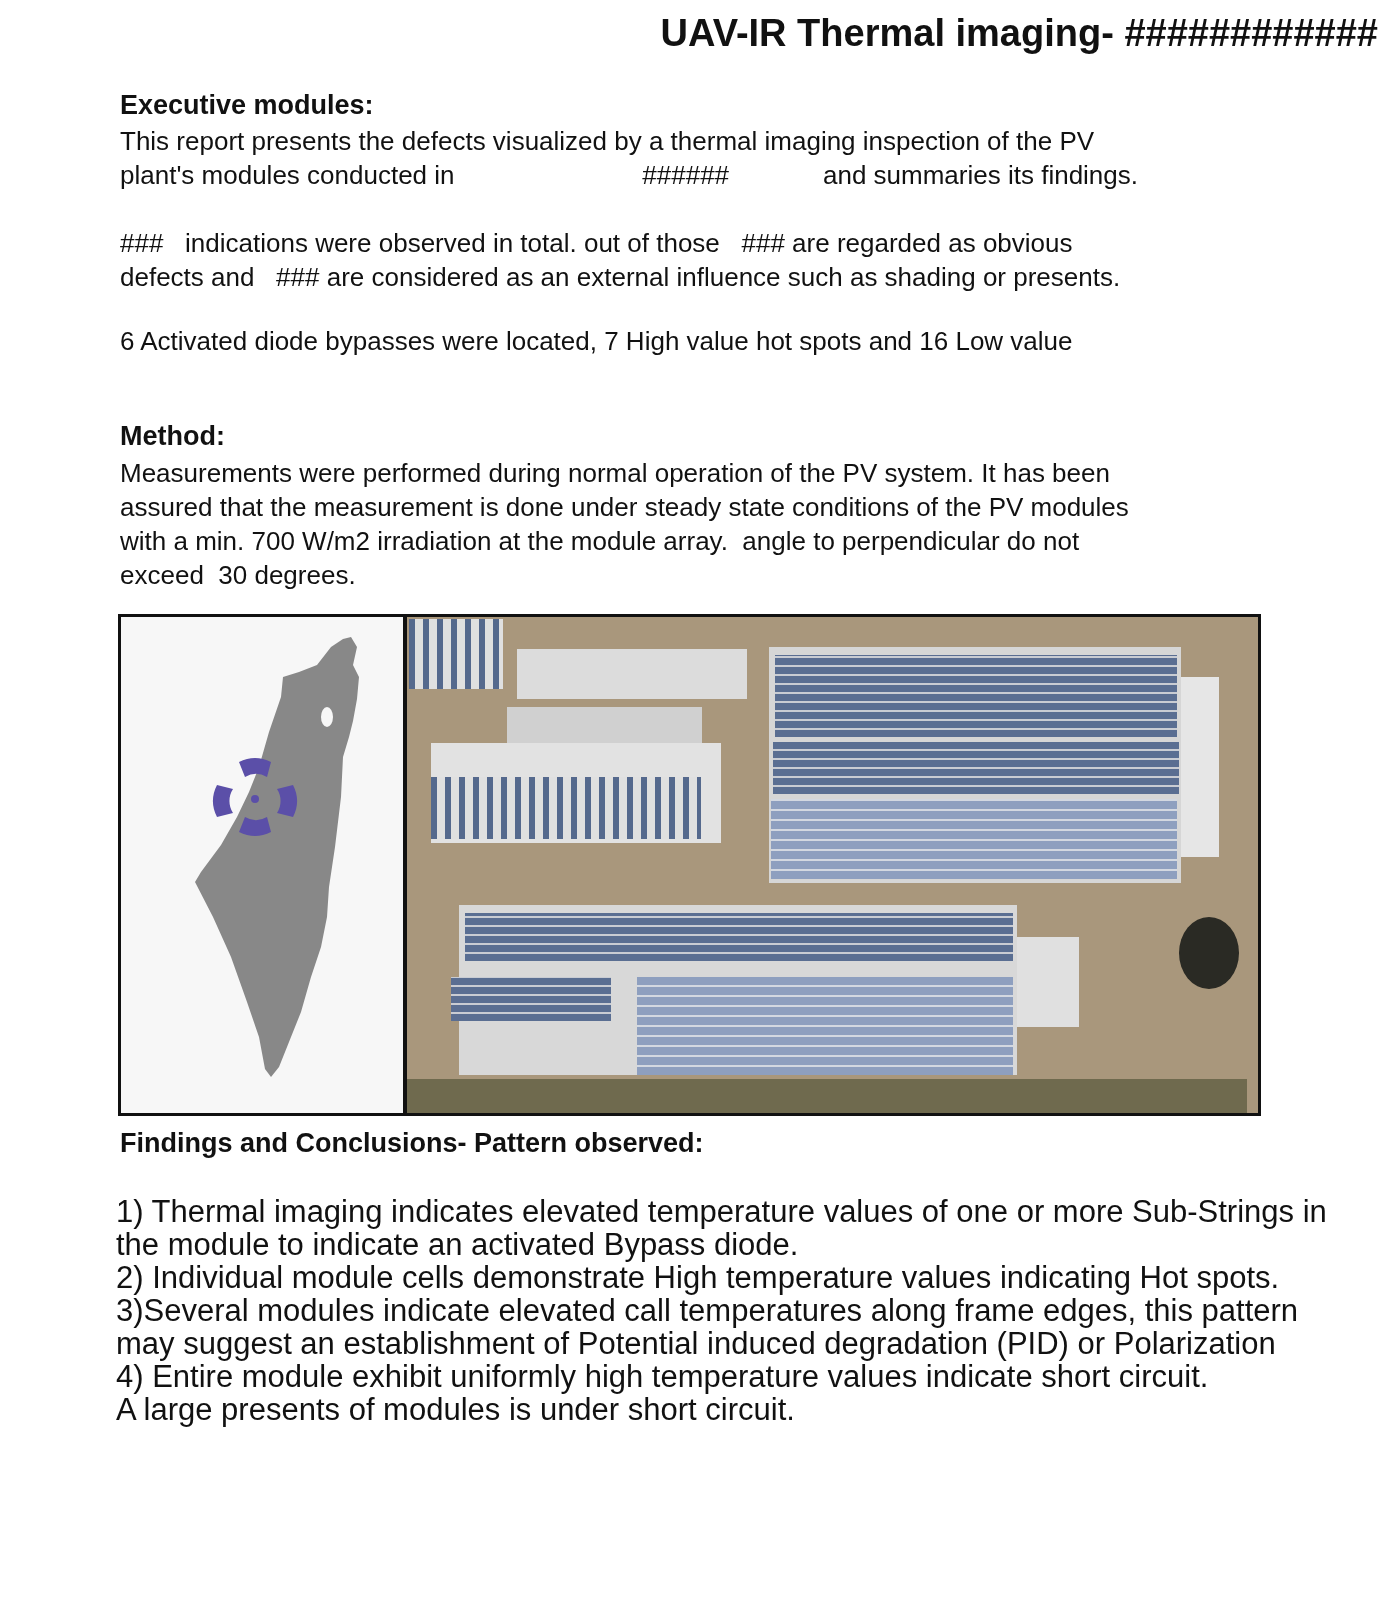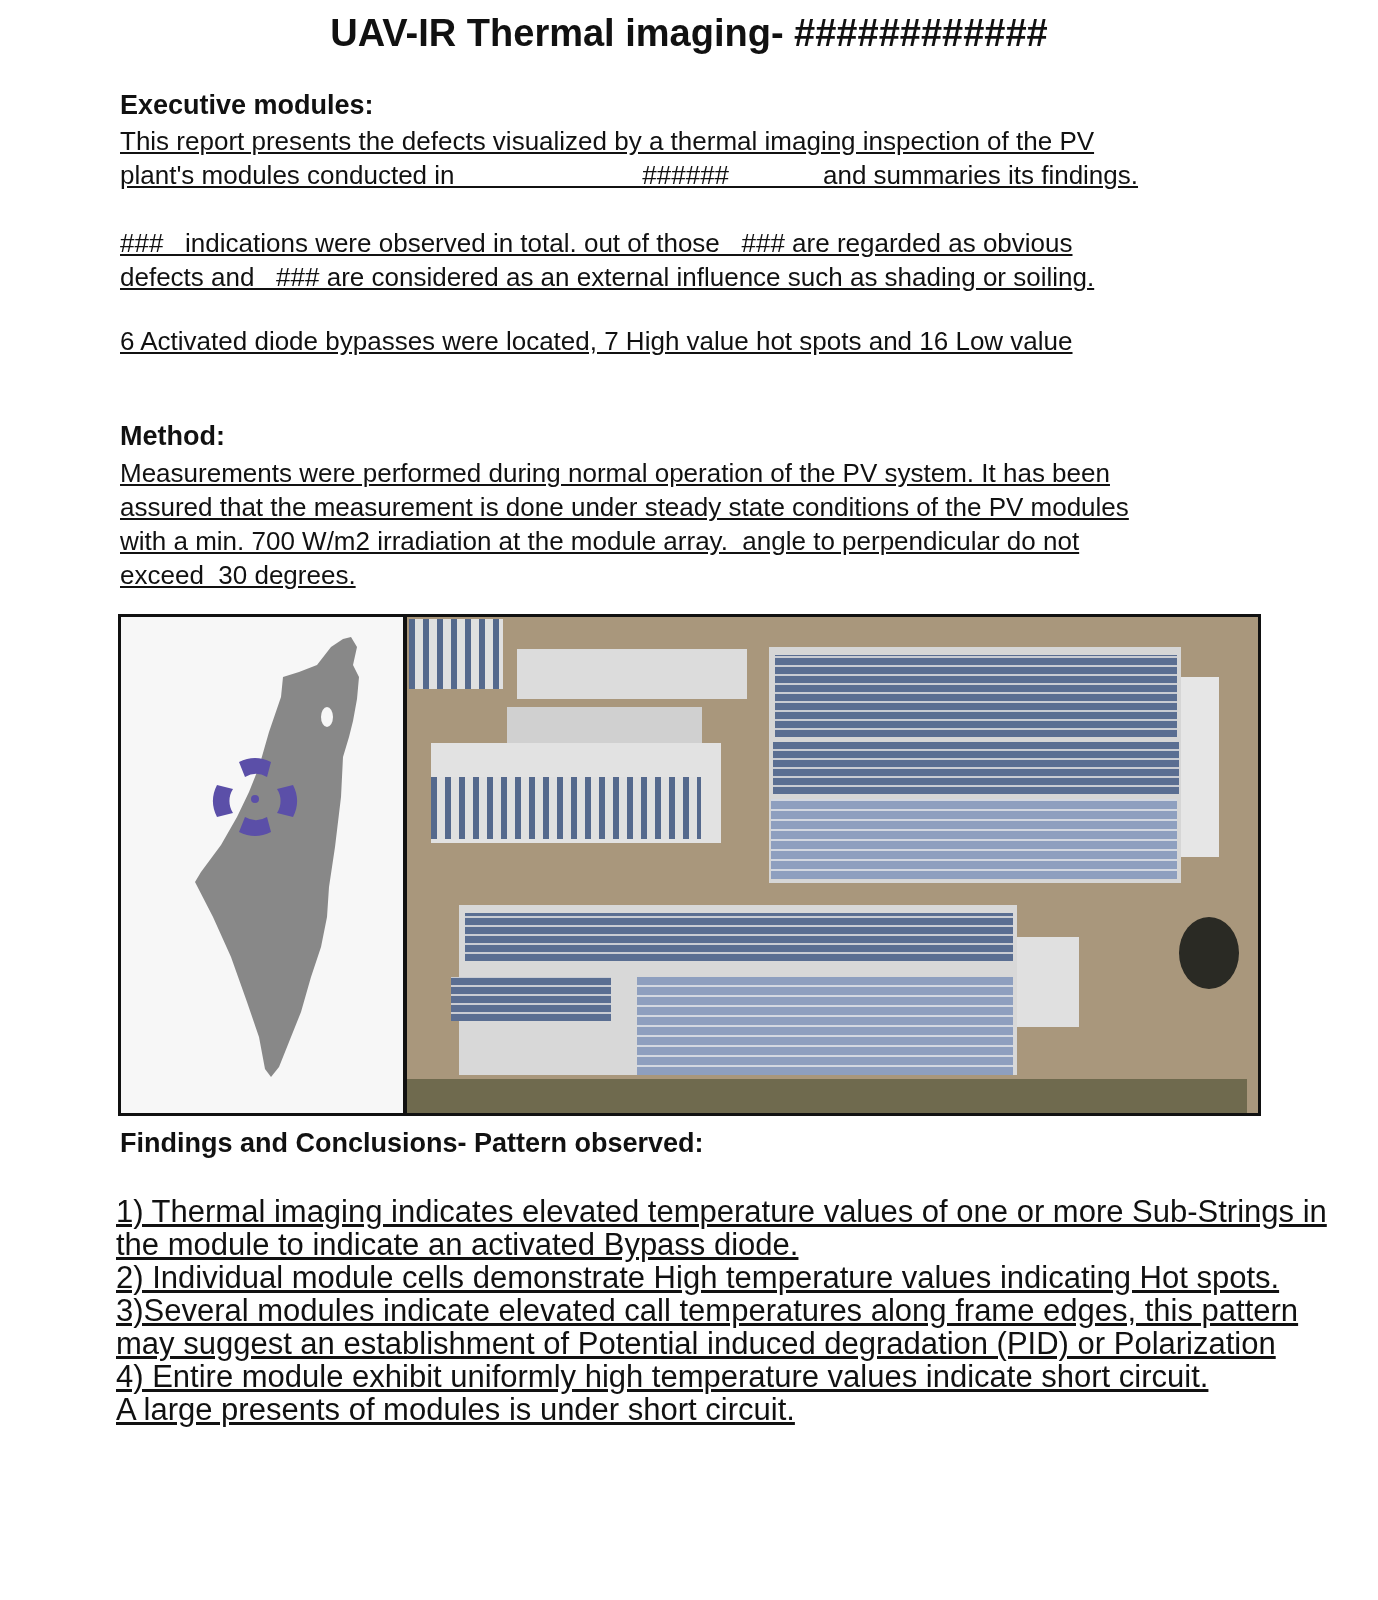--- a/index.html
+++ b/index.html
@@ -1,22 +1,22 @@
 <!DOCTYPE html>
 <html><head>
 <meta charset="utf-8">
 <style>
   html, body { margin: 0; padding: 0; background: #ffffff; }
   body { width: 1378px; height: 1600px; position: relative; overflow: hidden;
          font-family: "Liberation Sans", "DejaVu Sans", sans-serif; color: #111; }
-  .title { position: absolute; left: 0; width: 1378px; top: 12px; text-align: center;
+  .title { position: absolute; left: 0; width: 1378px; top: 12px; text-align: right;
            font-size: 38px; font-weight: bold; letter-spacing: 0px; }
   .h2 { position: absolute; left: 120px; font-size: 27px; font-weight: bold; }
   .para { position: absolute; left: 120px; width: 1140px; font-size: 26px; line-height: 34px; }
-  .line { display: block; white-space: pre; text-decoration: underline; }
+  .line { display: block; white-space: pre; }
   .figure { position: absolute; left: 118px; top: 614px; width: 1143px; height: 502px;
             border: 3px solid #111; box-sizing: border-box; display: flex; background: #111; }
   .map-panel { width: 282px; height: 100%; background: #f7f7f7; position: relative; }
   .divider { width: 4px; background: #111; height: 100%; }
   .aerial { flex: 1; height: 100%; position: relative; overflow: hidden; background: #a9977c; }
   .roof { position: absolute; box-sizing: border-box; }
   .pv { position: absolute; box-sizing: border-box;
         background: repeating-linear-gradient(90deg, #5b6f93 0 9px, #8fa0bd 9px 10px),
                     #5b6f93; }
   .pv.rows { background: repeating-linear-gradient(0deg, #5a6e92 0 7px, #c9ccd3 7px 9px); }
@@ -29,21 +29,21 @@
 
 <div class="title">UAV-IR Thermal imaging- ############</div>
 
 <div class="h2" style="top:90px">Executive modules:</div>
 <div class="para" style="top:124px">
   <span class="line">This report presents the defects visualized by a thermal imaging inspection of the PV</span>
   <span class="line">plant's modules conducted in                          ######             and summaries its findings.</span>
 </div>
 <div class="para" style="top:226px">
   <span class="line">###   indications were observed in total. out of those   ### are regarded as obvious</span>
-  <span class="line">defects and   ### are considered as an external influence such as shading or soiling.</span>
+  <span class="line">defects and   ### are considered as an external influence such as shading or presents.</span>
 </div>
 <div class="para" style="top:324px">
   <span class="line">6 Activated diode bypasses were located, 7 High value hot spots and 16 Low value</span>
 </div>
 
 <div class="h2" style="top:421px">Method:</div>
 <div class="para" style="top:456px">
   <span class="line">Measurements were performed during normal operation of the PV system. It has been</span>
   <span class="line">assured that the measurement is done under steady state conditions of the PV modules</span>
   <span class="line">with a min. 700 W/m2 irradiation at the module array.  angle to perpendicular do not</span>

